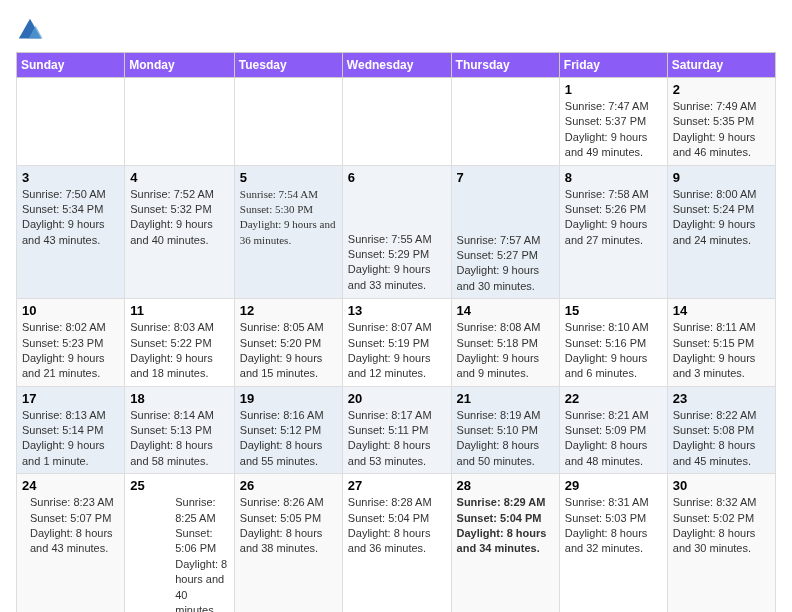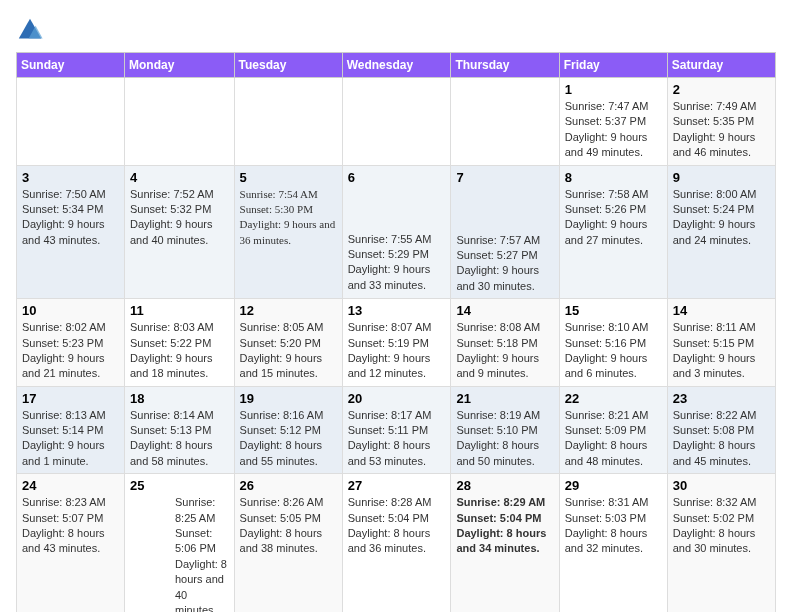--- a/index.html
+++ b/index.html
@@ -269,21 +269,21 @@
         <td>
           <div class="day-number">23</div>
           <div class="day-info" style="white-space: pre-line;">Sunrise: 8:22 AM
 Sunset: 5:08 PM
 Daylight: 8 hours and 45 minutes.</div>
         </td>
       </tr>
       <tr>
         <td>
           <div class="day-number">24</div>
-          <div class="day-info" style="white-space: pre-line;">Sunrise: 8:23 AM
+          <div class="day-info" style="white-space: pre-line; margin-left: 8px;">Sunrise: 8:23 AM
 Sunset: 5:07 PM
 Daylight: 8 hours and 43 minutes.</div>
         </td>
         <td>
           <div class="day-number">25</div>
           <div class="day-info" style="white-space: pre-line; margin-left: 45px;">Sunrise: 8:25 AM
 Sunset: 5:06 PM
 Daylight: 8 hours and 40 minutes.</div>
         </td>
         <td>

